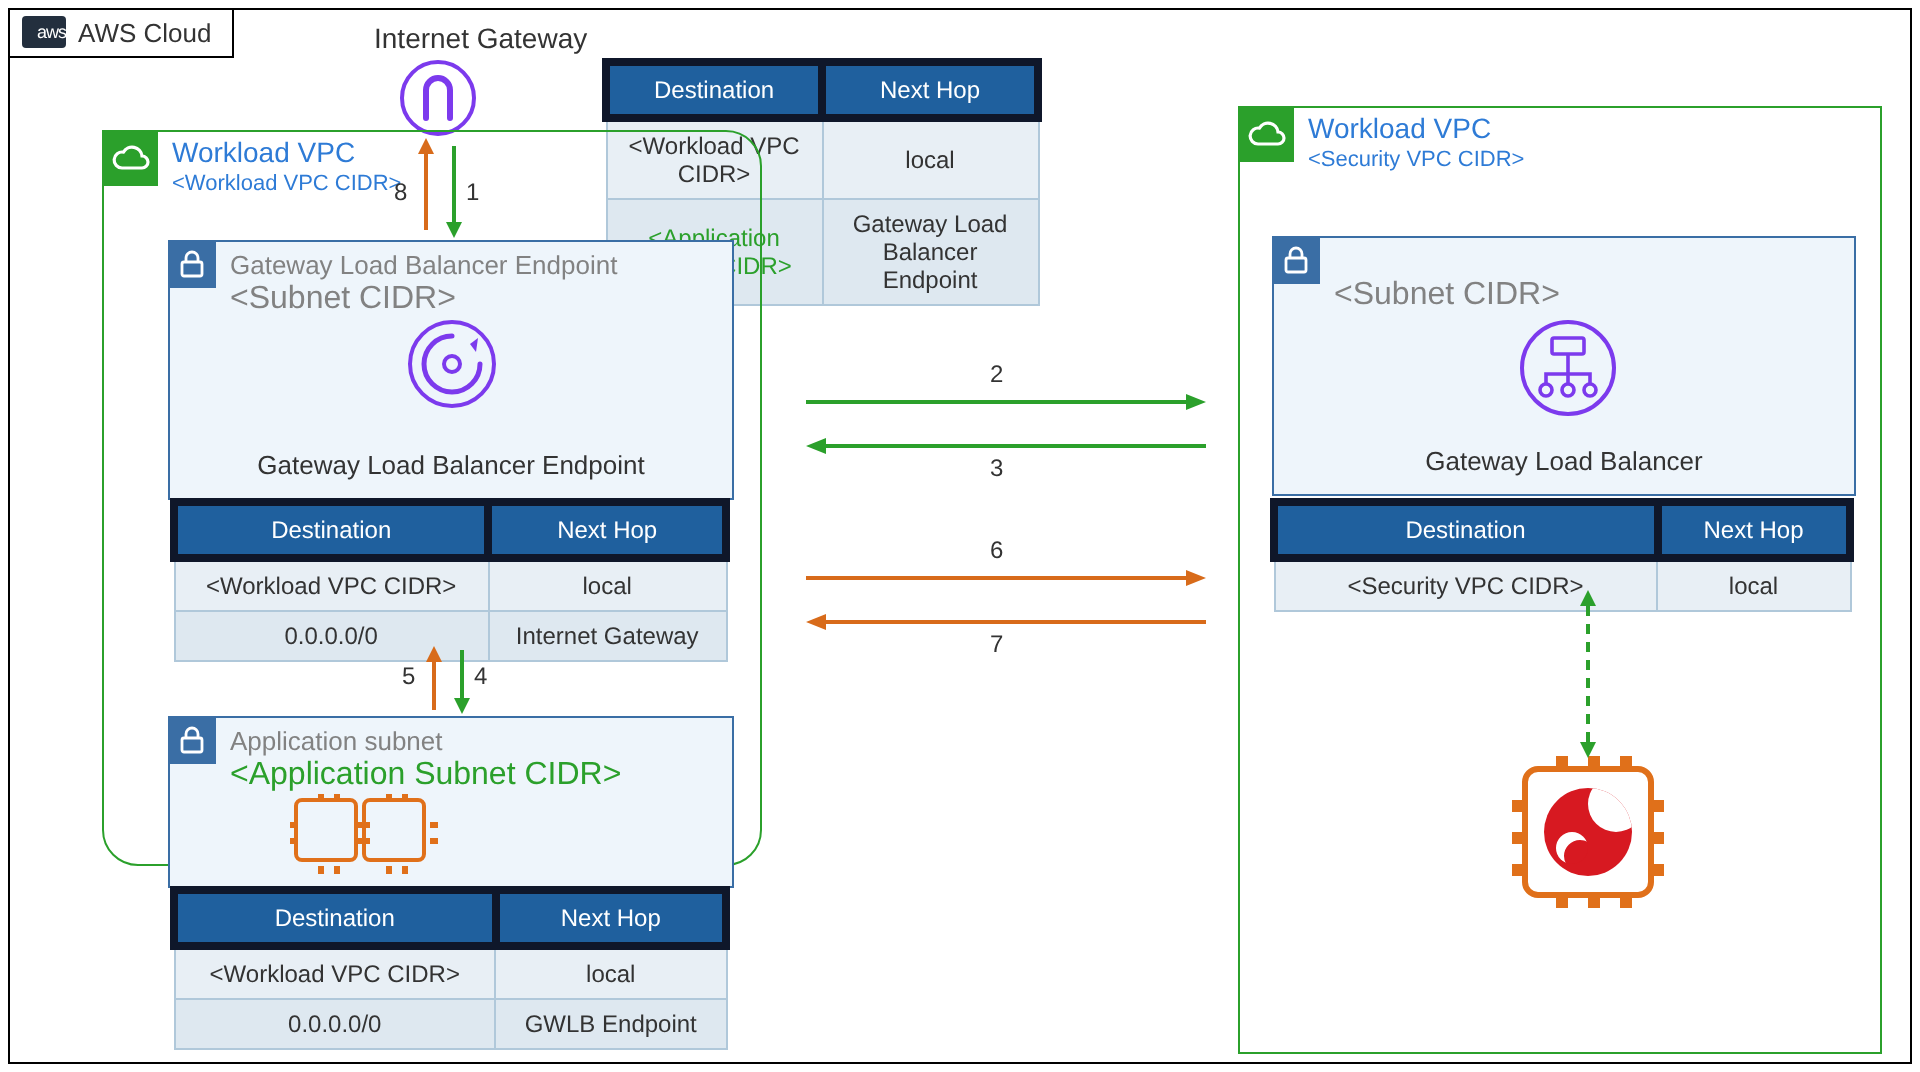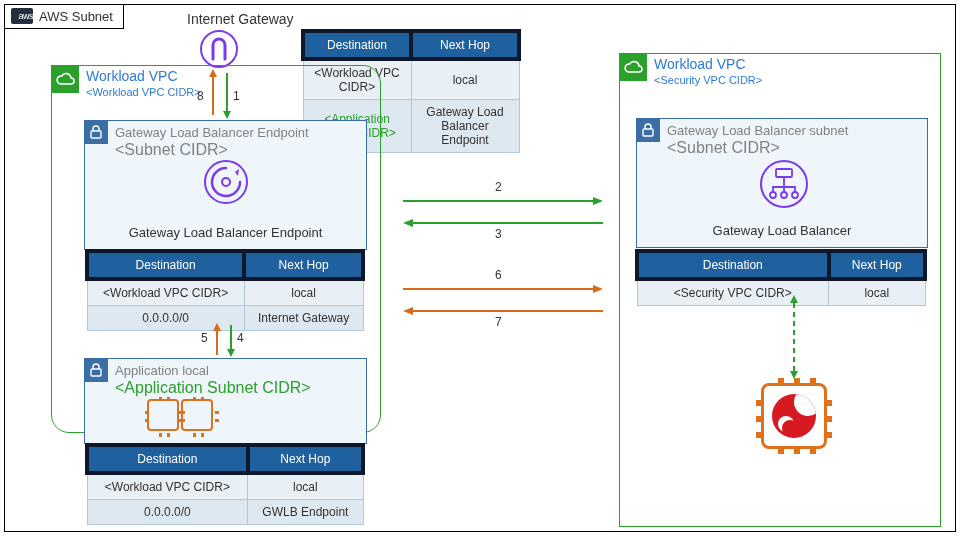--- a/index.html
+++ b/index.html
@@ -74,21 +74,21 @@
 .lock-svg{fill:none;stroke:#fff;stroke-width:1.4;}
 </style>
 </head>
 <body>
 
 <div class="frame">
   <div class="aws-tab">
     <div class="aws-logo">
         <span>aws</span>
       </div>
-    <span>AWS Subnet</span>
+    <span>AWS Cloud</span>
   </div>
 
   <div class="igw-label">Internet Gateway</div>
   <svg class="igw-icon" viewBox="0 0 40 40">
     <circle cx="20" cy="20" r="18" fill="none" stroke="#7C3AED" stroke-width="2"></circle>
     <path d="M14 30 V16 a6 6 0 0 1 12 0 V30" fill="none" stroke="#7C3AED" stroke-width="3" stroke-linecap="round"></path>
   </svg>
 
   <table class="rt rt-igw">
     <tbody>
@@ -134,21 +134,21 @@
       <div class="glbe-caption">Gateway Load Balancer Endpoint</div>
     </div>
 
     <div class="subnet app">
       <div class="subnet-badge">
           <svg width="14" height="16" viewBox="0 0 14 16">
             <rect class="lock-svg" x="2" y="7" width="10" height="7" rx="1"></rect>
             <path class="lock-svg" d="M4 7V5a3 3 0 0 1 6 0v2"></path>
           </svg>
         </div>
-      <div class="subnet-title">Application local</div>
+      <div class="subnet-title">Application subnet</div>
       <div class="subnet-sub">&lt;Application Subnet CIDR&gt;</div>
       <div class="chips">
         <div class="chip"></div>
           <div class="chip"></div>
       </div>
     </div>
   </div>
 
   <table class="rt rt-glbe">
     <tbody>
@@ -193,21 +193,20 @@
     <div class="vpc-title">Workload VPC</div>
     <div class="vpc-sub">&lt;Security VPC CIDR&gt;</div>
 
     <div class="subnet glb">
       <div class="subnet-badge">
           <svg width="14" height="16" viewBox="0 0 14 16">
             <rect class="lock-svg" x="2" y="7" width="10" height="7" rx="1"></rect>
             <path class="lock-svg" d="M4 7V5a3 3 0 0 1 6 0v2"></path>
           </svg>
         </div>
-      <div class="subnet-title">Gateway Load Balancer subnet</div>
       <div class="subnet-sub">&lt;Subnet CIDR&gt;</div>
       <svg class="glb-icon" viewBox="0 0 50 50">
         <circle cx="25" cy="25" r="23" fill="none" stroke="#7C3AED" stroke-width="2"></circle>
         <rect x="17" y="10" width="16" height="8" rx="1" fill="none" stroke="#7C3AED" stroke-width="1.8"></rect>
         <circle cx="14" cy="36" r="3" fill="none" stroke="#7C3AED" stroke-width="1.8"></circle>
         <circle cx="25" cy="36" r="3" fill="none" stroke="#7C3AED" stroke-width="1.8"></circle>
         <circle cx="36" cy="36" r="3" fill="none" stroke="#7C3AED" stroke-width="1.8"></circle>
         <path d="M25 18 V28 M25 28 H14 V33 M25 28 V33 M25 28 H36 V33" fill="none" stroke="#7C3AED" stroke-width="1.8"></path>
       </svg>
       <div class="glb-caption">Gateway Load Balancer</div>

